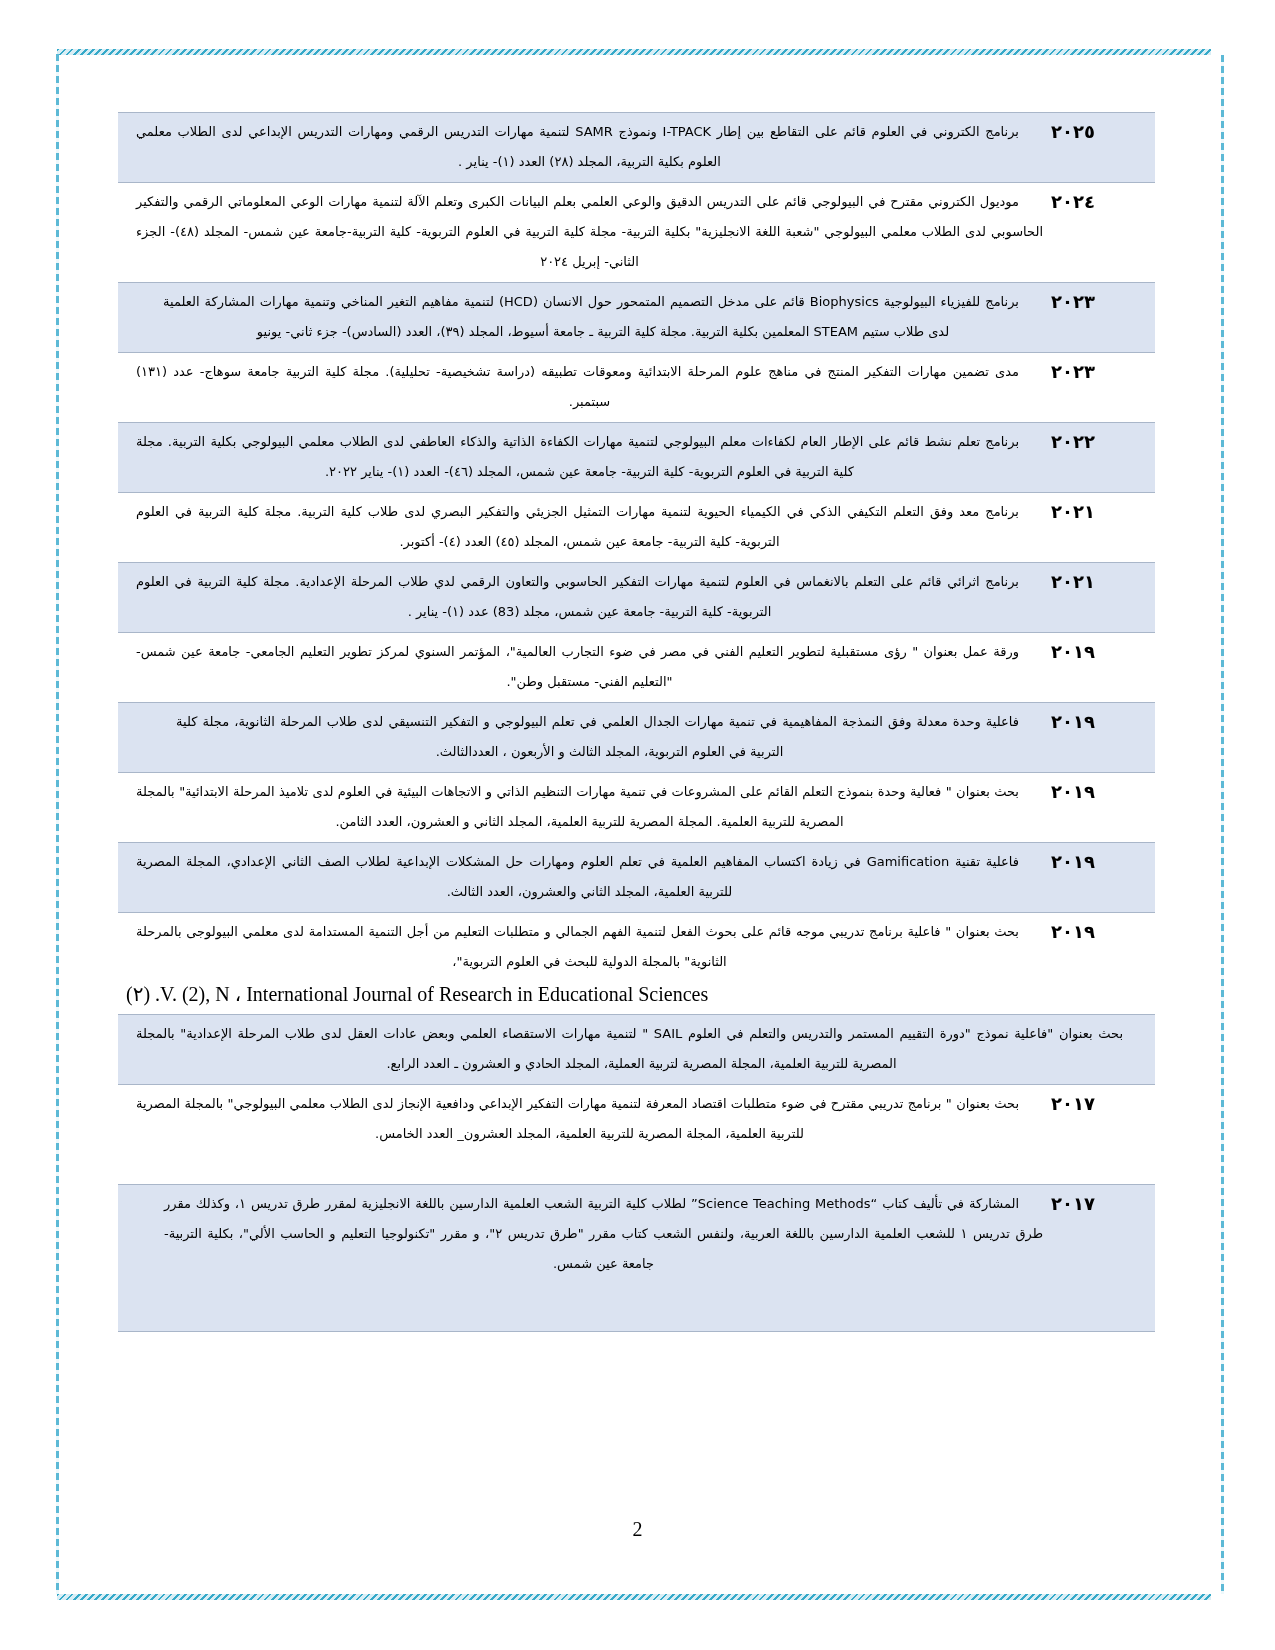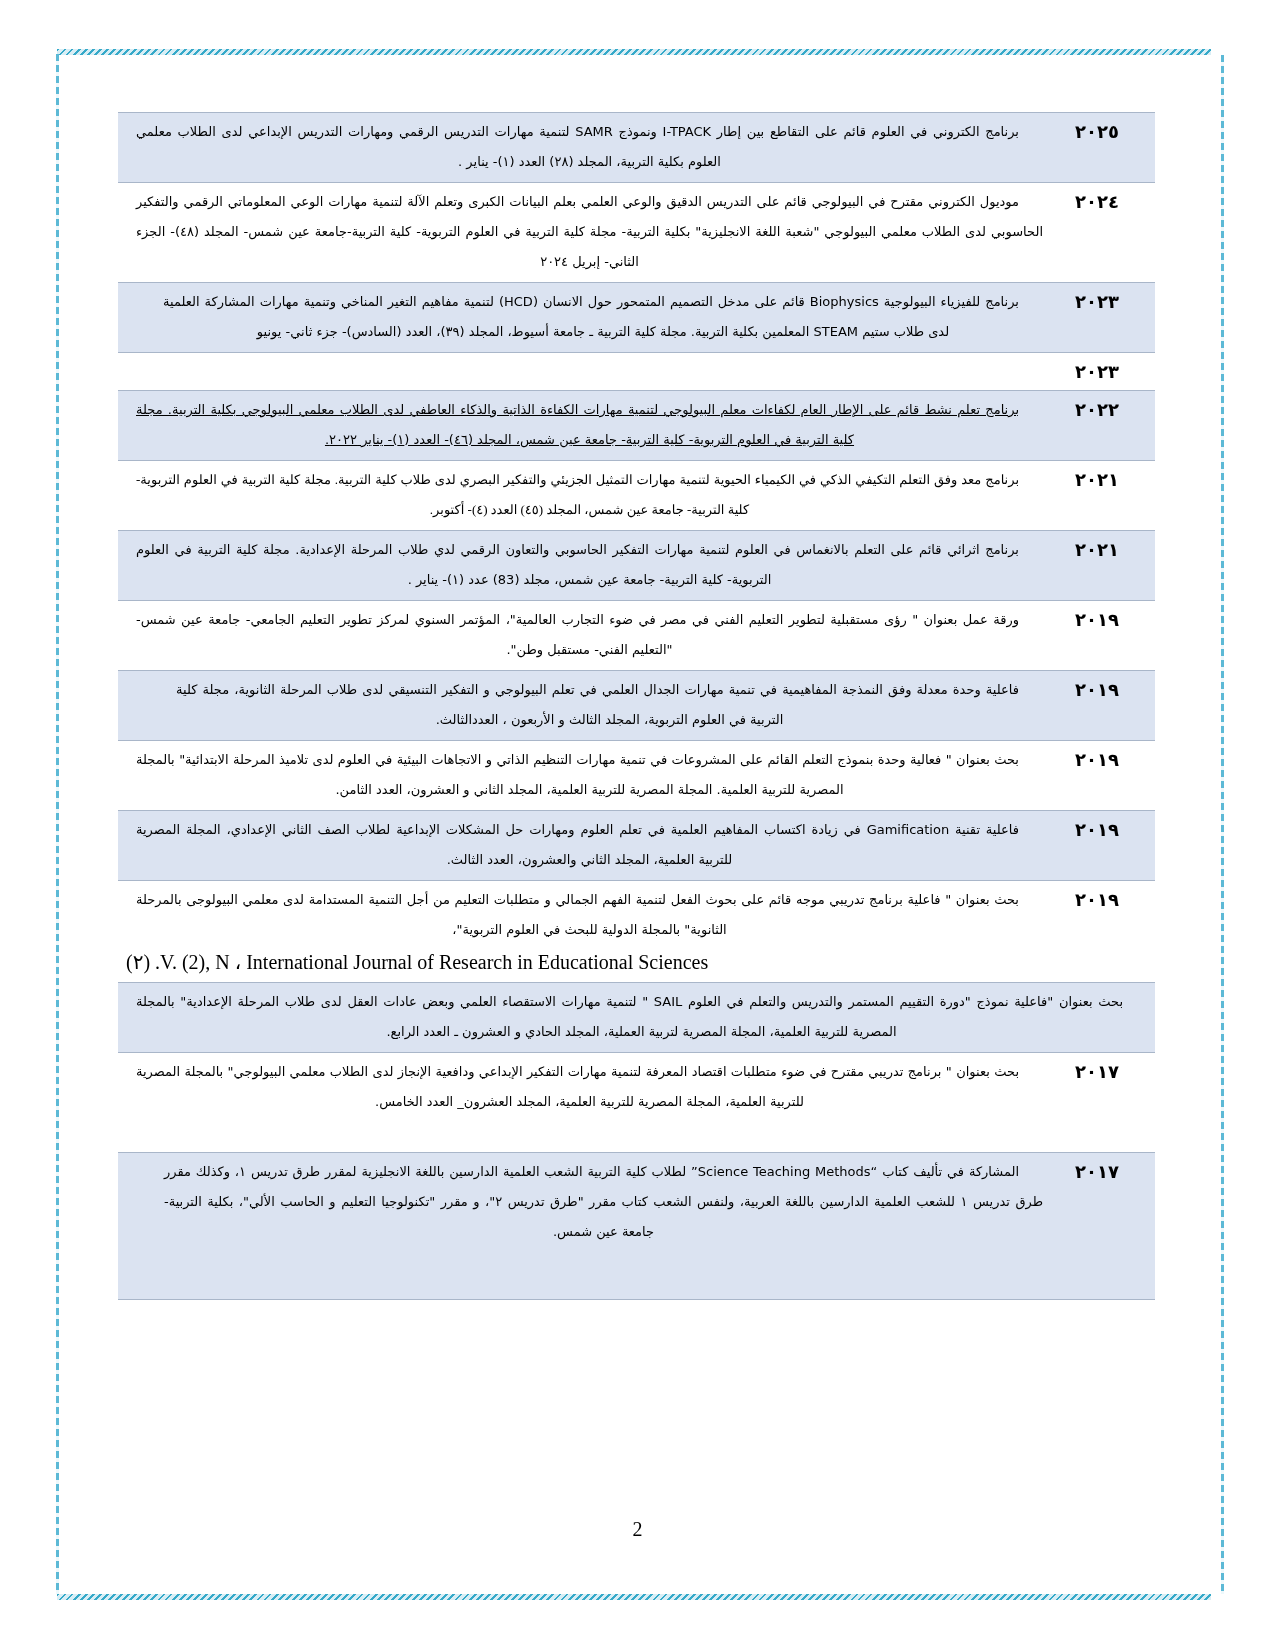--- a/index.html
+++ b/index.html
@@ -28,21 +28,21 @@
   }
   .row{display:flex;direction:rtl;padding:2px 0 3px;}
   .row.shaded{
     background:var(--shade,#dbe3f1);
     border-top:1px solid #a9b6c9;border-bottom:1px solid #a9b6c9;
   }
   .row.gap-after{margin-bottom:30px;}
   .row.extra-bottom{padding-bottom:50px;}
   .year{
     flex:0 0 92px;padding:2px 12px 0 0;
-    font-weight:bold;font-size:18px;line-height:30px;text-align:center;
+    font-weight:bold;font-size:18px;line-height:30px;text-align:left;
   }
   .entry-text{
     flex:1 1 auto;margin:0;padding:2px 8px 2px 18px;
     font-size:13px;line-height:30px;
     text-align:justify;text-align-last:center;text-indent:24px;
   }
   .ltr-line{
     direction:ltr;text-align:left;
     font-family:"Liberation Serif",serif;
     font-size:20px;line-height:30px;padding:0 18px 2px 8px;
@@ -77,31 +77,35 @@
   </div>
     <div class="row shaded">
     <div class="year">٢٠٢٣</div>
     <div style="flex:1 1 auto;min-width:0;margin-left:27px;">
       <p class="entry-text">برنامج للفيزياء البيولوجية Biophysics قائم على مدخل التصميم المتمحور حول الانسان (HCD) لتنمية مفاهيم التغير المناخي وتنمية مهارات المشاركة العلمية لدى طلاب ستيم STEAM المعلمين بكلية التربية. مجلة كلية التربية ـ جامعة أسيوط، المجلد (٣٩)، العدد (السادس)- جزء ثاني- يونيو</p>
 
     </div>
   </div>
     <div class="row">
     <div class="year">٢٠٢٣</div>
+    <div style="flex:1 1 auto;min-width:0;">
+      <p class="entry-text">مدى تضمين مهارات التفكير المنتج في مناهج علوم المرحلة الابتدائية ومعوقات تطبيقه (دراسة تشخيصية- تحليلية). مجلة كلية التربية جامعة سوهاج- عدد (١٣١) سبتمبر.</p>
+
+    </div>
   </div>
     <div class="row shaded">
     <div class="year">٢٠٢٢</div>
-    <div style="flex:1 1 auto;min-width:0;text-decoration:underline;">
+    <div style="flex:1 1 auto;min-width:0;">
       <p class="entry-text">برنامج تعلم نشط قائم على الإطار العام لكفاءات معلم البيولوجي لتنمية مهارات الكفاءة الذاتية والذكاء العاطفي لدى الطلاب معلمي البيولوجي بكلية التربية. مجلة كلية التربية في العلوم التربوية- كلية التربية- جامعة عين شمس، المجلد (٤٦)- العدد (١)- يناير ٢٠٢٢.</p>
 
     </div>
   </div>
     <div class="row">
     <div class="year">٢٠٢١</div>
-    <div style="flex:1 1 auto;min-width:0;font-family:Liberation Serif, serif;">
+    <div style="flex:1 1 auto;min-width:0;">
       <p class="entry-text">برنامج معد وفق التعلم التكيفي الذكي في الكيمياء الحيوية لتنمية مهارات التمثيل الجزيئي والتفكير البصري لدى طلاب كلية التربية. مجلة كلية التربية في العلوم التربوية- كلية التربية- جامعة عين شمس، المجلد (٤٥) العدد (٤)- أكتوبر.</p>
 
     </div>
   </div>
     <div class="row shaded">
     <div class="year">٢٠٢١</div>
     <div style="flex:1 1 auto;min-width:0;">
       <p class="entry-text">برنامج اثرائي قائم على التعلم بالانغماس في العلوم لتنمية مهارات التفكير الحاسوبي والتعاون الرقمي لدي طلاب المرحلة الإعدادية. مجلة كلية التربية في العلوم التربوية- كلية التربية- جامعة عين شمس، مجلد (83) عدد (١)- يناير .</p>
 
     </div>

